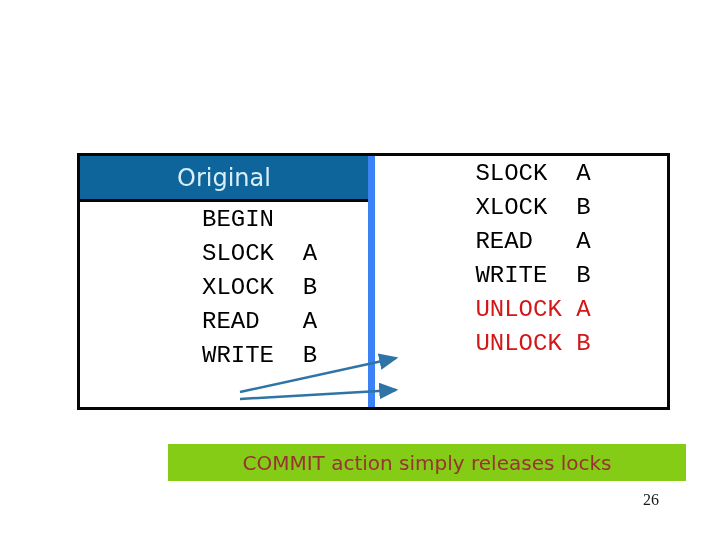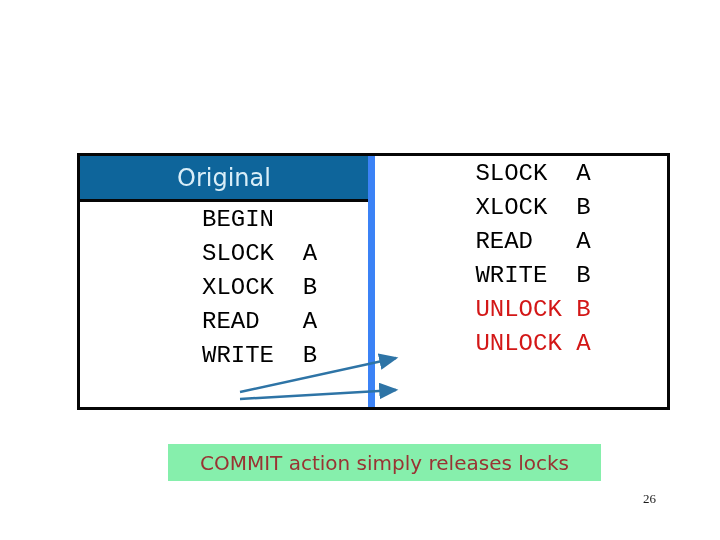--- a/index.html
+++ b/index.html
@@ -74,41 +74,41 @@
     left: 0; top: 0;
     width: 720px; height: 540px;
     pointer-events: none;
   }
 
   
   .caption-box {
     position: absolute;
     left: 168px;
     top: 444px;
-    width: 433px;
+    width: 518px;
     height: 37px;
-    background: #86efac;
+    background: #84cc16;
     display: flex;
     align-items: center;
     justify-content: center;
   }
   .caption-text {
     font-family: "DejaVu Sans", sans-serif;
     font-size: 20px;
     color: #993333;
     white-space: nowrap;
   }
 
   
   .page-number {
     position: absolute;
     left: 643px;
     top: 491px;
     font-family: "Liberation Serif", serif;
-    font-size: 13px;
+    font-size: 16px;
     color: #1a1a1a;
   }
 </style>
 </head>
 <body>
 
 <div class="slide">
 
 
   <div class="cmp-table">
@@ -121,22 +121,22 @@
         <div class="code-line">   READ   A</div>
         <div class="code-line">   WRITE  B</div>
       </div>
     </div>
     <div class="cmp-col">
       <div class="cmp-body simp">
         <div class="code-line">SLOCK  A</div>
         <div class="code-line">XLOCK  B</div>
         <div class="code-line">READ   A</div>
         <div class="code-line">WRITE  B</div>
+        <div class="code-line red">UNLOCK A</div>
         <div class="code-line red">UNLOCK B</div>
-        <div class="code-line red">UNLOCK A</div>
       </div>
     </div>
   </div>
 
   <svg class="arrows-overlay" width="720" height="540" viewBox="0 0 720 540" xmlns="http://www.w3.org/2000/svg">
     <defs>
       <marker id="arrowhead" markerWidth="9" markerHeight="8" refX="7" refY="3.5" orient="auto">
         <path d="M0,0 L8,3.5 L0,7 Z" fill="#2E74A6"></path>
       </marker>
     </defs>

